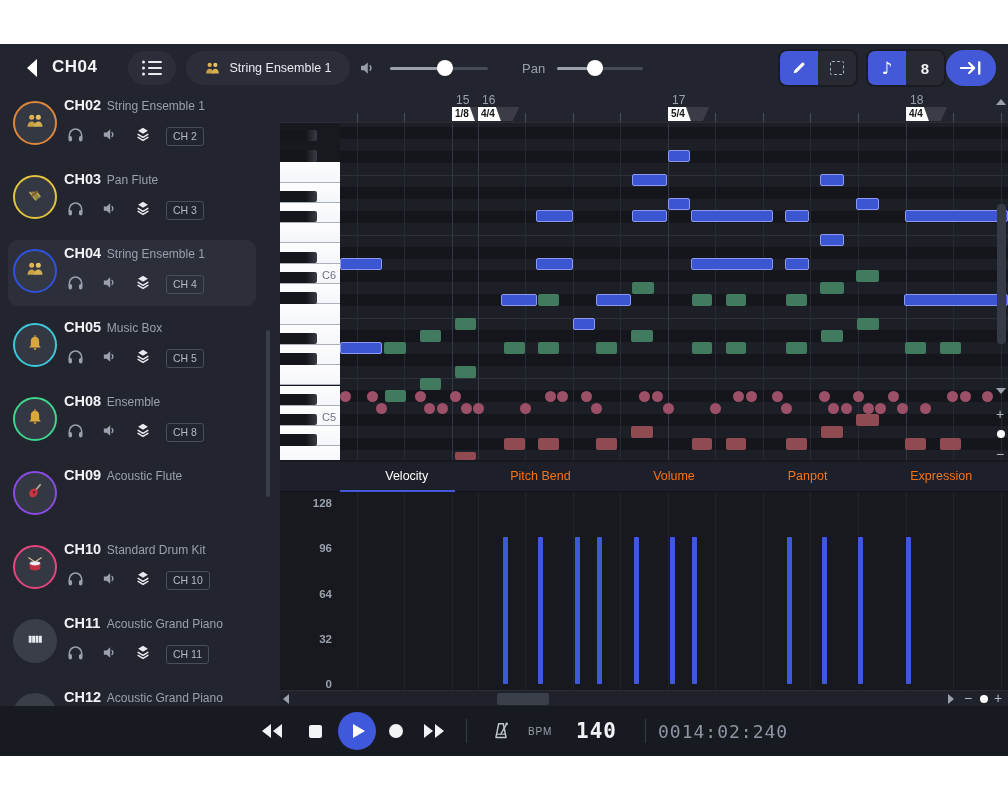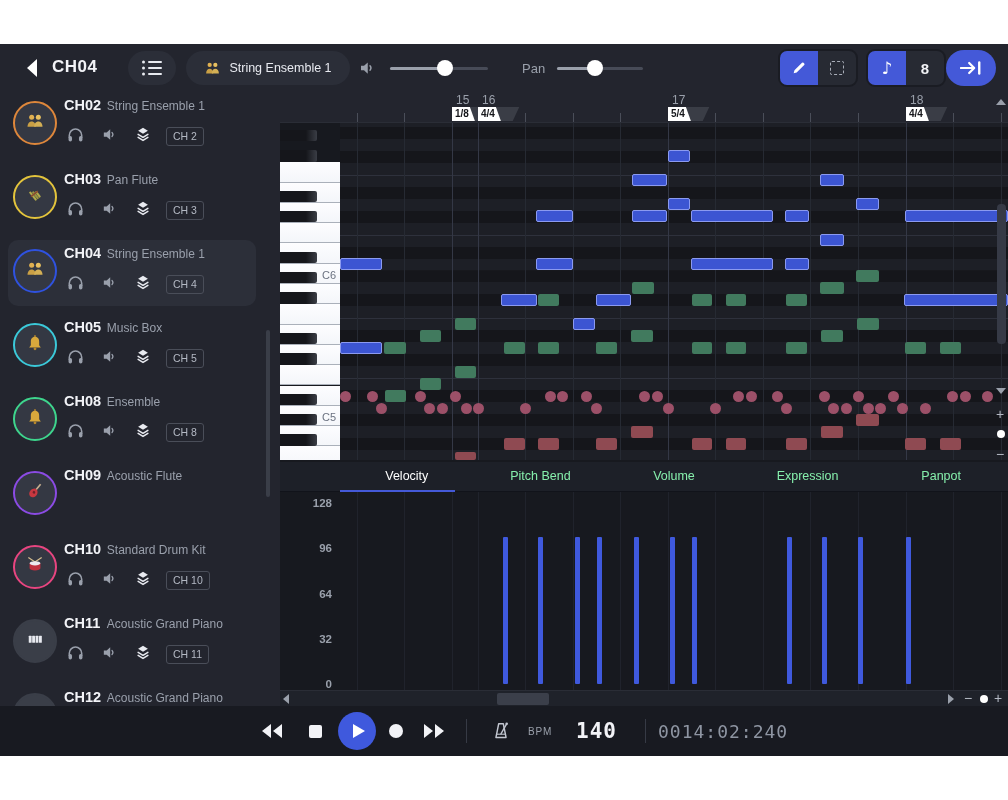--- a/index.html
+++ b/index.html
@@ -75,21 +75,21 @@
   .tri-dn { width:0; height:0; border-left:5px solid transparent; border-right:5px solid transparent; border-top:6px solid #9aa0ab; }
   .tri-l { width:0; height:0; border-top:5px solid transparent; border-bottom:5px solid transparent; border-right:6px solid #9aa0ab; }
   .tri-r { width:0; height:0; border-top:5px solid transparent; border-bottom:5px solid transparent; border-left:6px solid #9aa0ab; }
   .vscroll-thumb { position:absolute; left:717px; top:112px; width:9px; height:140px; border-radius:4px; background:#363a46; }
   .zoom-glyph { font-size:14px; color:#b4b9c4; line-height:12px; }
   .wdot { width:8px; height:8px; border-radius:50%; background:#fff; }
 
   
   .tabbar { position:absolute; left:0; top:370px; width:728px; height:30px; background:#1d2028; border-bottom:1px solid #11131a; }
   .tabs { position:absolute; left:60px; top:0; width:668px; height:30px; display:flex; }
-  .tab { flex:1; text-align:center; font-size:12.5px; color:#86efac; line-height:28px; cursor:pointer; }
+  .tab { flex:1; text-align:center; font-size:12.5px; color:#f97316; line-height:28px; cursor:pointer; }
   .tab.active { color:#ffffff; }
   .tab-underline { position:absolute; left:60px; top:28px; width:115px; height:2px; background:#4459d8; }
   .velpanel { position:absolute; left:0; top:400px; width:728px; height:198px; background:#17191f; overflow:hidden;font-weight:bold; }
   .vlabel { position:absolute; left:14px; width:38px; text-align:right; font-size:11.5px; color:#9aa0ab; }
   .pvline { position:absolute; top:0; width:1px; height:198px; background:#20232c; }
   .vbar { position:absolute; width:5px; background:#3f59dd; border-radius:1px; }
 
   .hscroll { position:absolute; left:0; top:598px; width:728px; height:16px; background:#1f222a; border-top:1px solid #2a2d36; }
   .hthumb { position:absolute; left:217px; top:2px; width:52px; height:12px; border-radius:2px; background:#3b3f4a; }
 
@@ -676,22 +676,22 @@
     <div class="rc" style="left:717px;top:338px;">
           <div class="wdot"></div>
         </div>
     <div class="rc zoom-glyph" style="left:716px;top:356px;">−</div>
 
     <div class="tabbar">
       <div class="tabs" id="tabs">
             <div class="tab active">Velocity</div>
             <div class="tab">Pitch Bend</div>
             <div class="tab">Volume</div>
+            <div class="tab">Panpot</div>
             <div class="tab">Expression</div>
-            <div class="tab">Panpot</div>
           </div>
       <div class="tab-underline"></div>
     </div>
     <div class="velpanel" id="velpanel">
           <div class="pvline" style="left: 77px;"></div>
           <div class="pvline" style="left: 124px;"></div>
           <div class="pvline" style="left: 245px;"></div>
           <div class="pvline" style="left: 293px;"></div>
           <div class="pvline" style="left: 340px;"></div>
           <div class="pvline" style="left: 435px;"></div>

